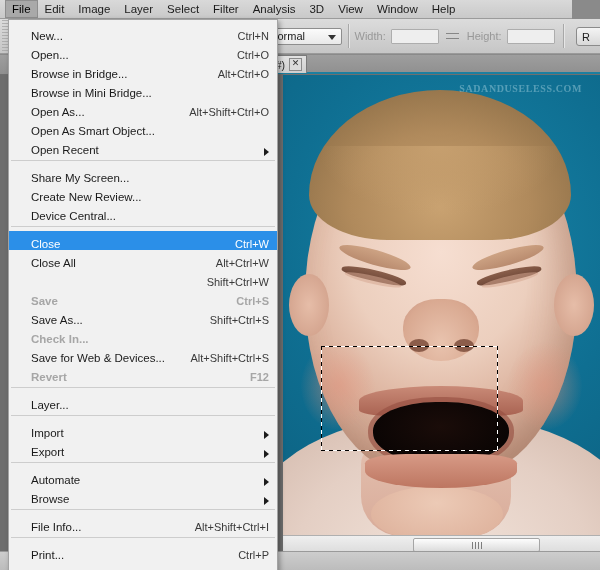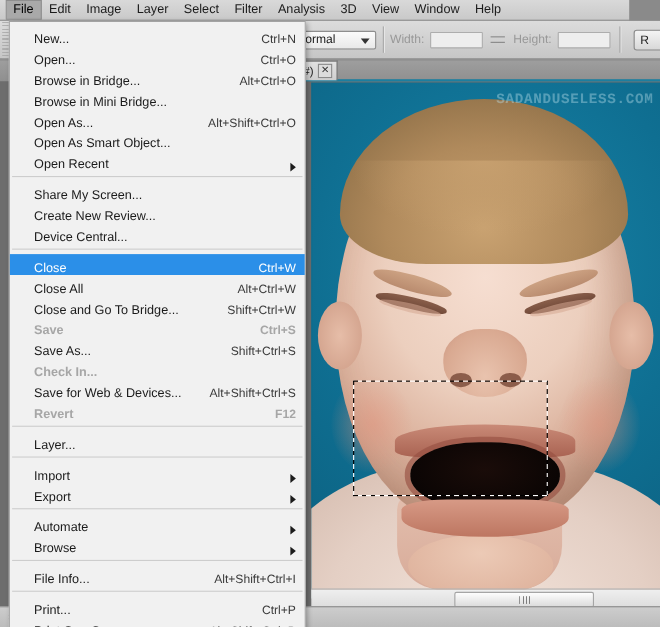--- a/index.html
+++ b/index.html
@@ -106,23 +106,23 @@
     position:absolute;left:283px;top:0;width:317px;height:470px;
     background:#0e6f92;overflow:hidden;
   }
   
   .photo .backdrop{
     position:absolute;inset:0;
     background:
       radial-gradient(ellipse 120% 90% at 55% 35%, #1784a8 0%, #0f6f92 45%, #0a5a78 100%);
   }
   .watermark{
-    position:absolute;right:6px;top:9px;font-size:13px;letter-spacing:.6px;
+    position:absolute;right:18px;top:9px;font-size:10px;letter-spacing:.6px;
     color:rgba(190,225,235,.40);font-weight:bold;
-    font-family:Liberation Mono, monospace;
+    font-family:Liberation Serif, serif;
   }
   
   .baby{position:absolute;left:0;top:0;width:317px;height:470px;}
   .shoulders{
     position:absolute;left:-30px;bottom:-20px;width:380px;height:150px;
     background:radial-gradient(ellipse at 50% 100%, #f2e3da 0%,#e4cfc4 55%,#cfb4a6 100%);
     border-radius:50% 50% 0 0/70% 70% 0 0;
   }
   .neck{
     position:absolute;left:78px;top:372px;width:150px;height:90px;
@@ -433,21 +433,20 @@
       <div class="dd-sep"></div>
       <div class="dd-item selected">
         <span class="lbl">Close</span>
         <span class="acc">Ctrl+W</span>
       </div>
       <div class="dd-item">
         <span class="lbl">Close All</span>
         <span class="acc">Alt+Ctrl+W</span>
       </div>
       <div class="dd-item">
-        <span class="lbl">Close and Go To Bridge...</span>
         <span class="acc">Shift+Ctrl+W</span>
       </div>
       <div class="dd-item disabled">
         <span class="lbl">Save</span>
         <span class="acc">Ctrl+S</span>
       </div>
       <div class="dd-item">
         <span class="lbl">Save As...</span>
         <span class="acc">Shift+Ctrl+S</span>
       </div>

